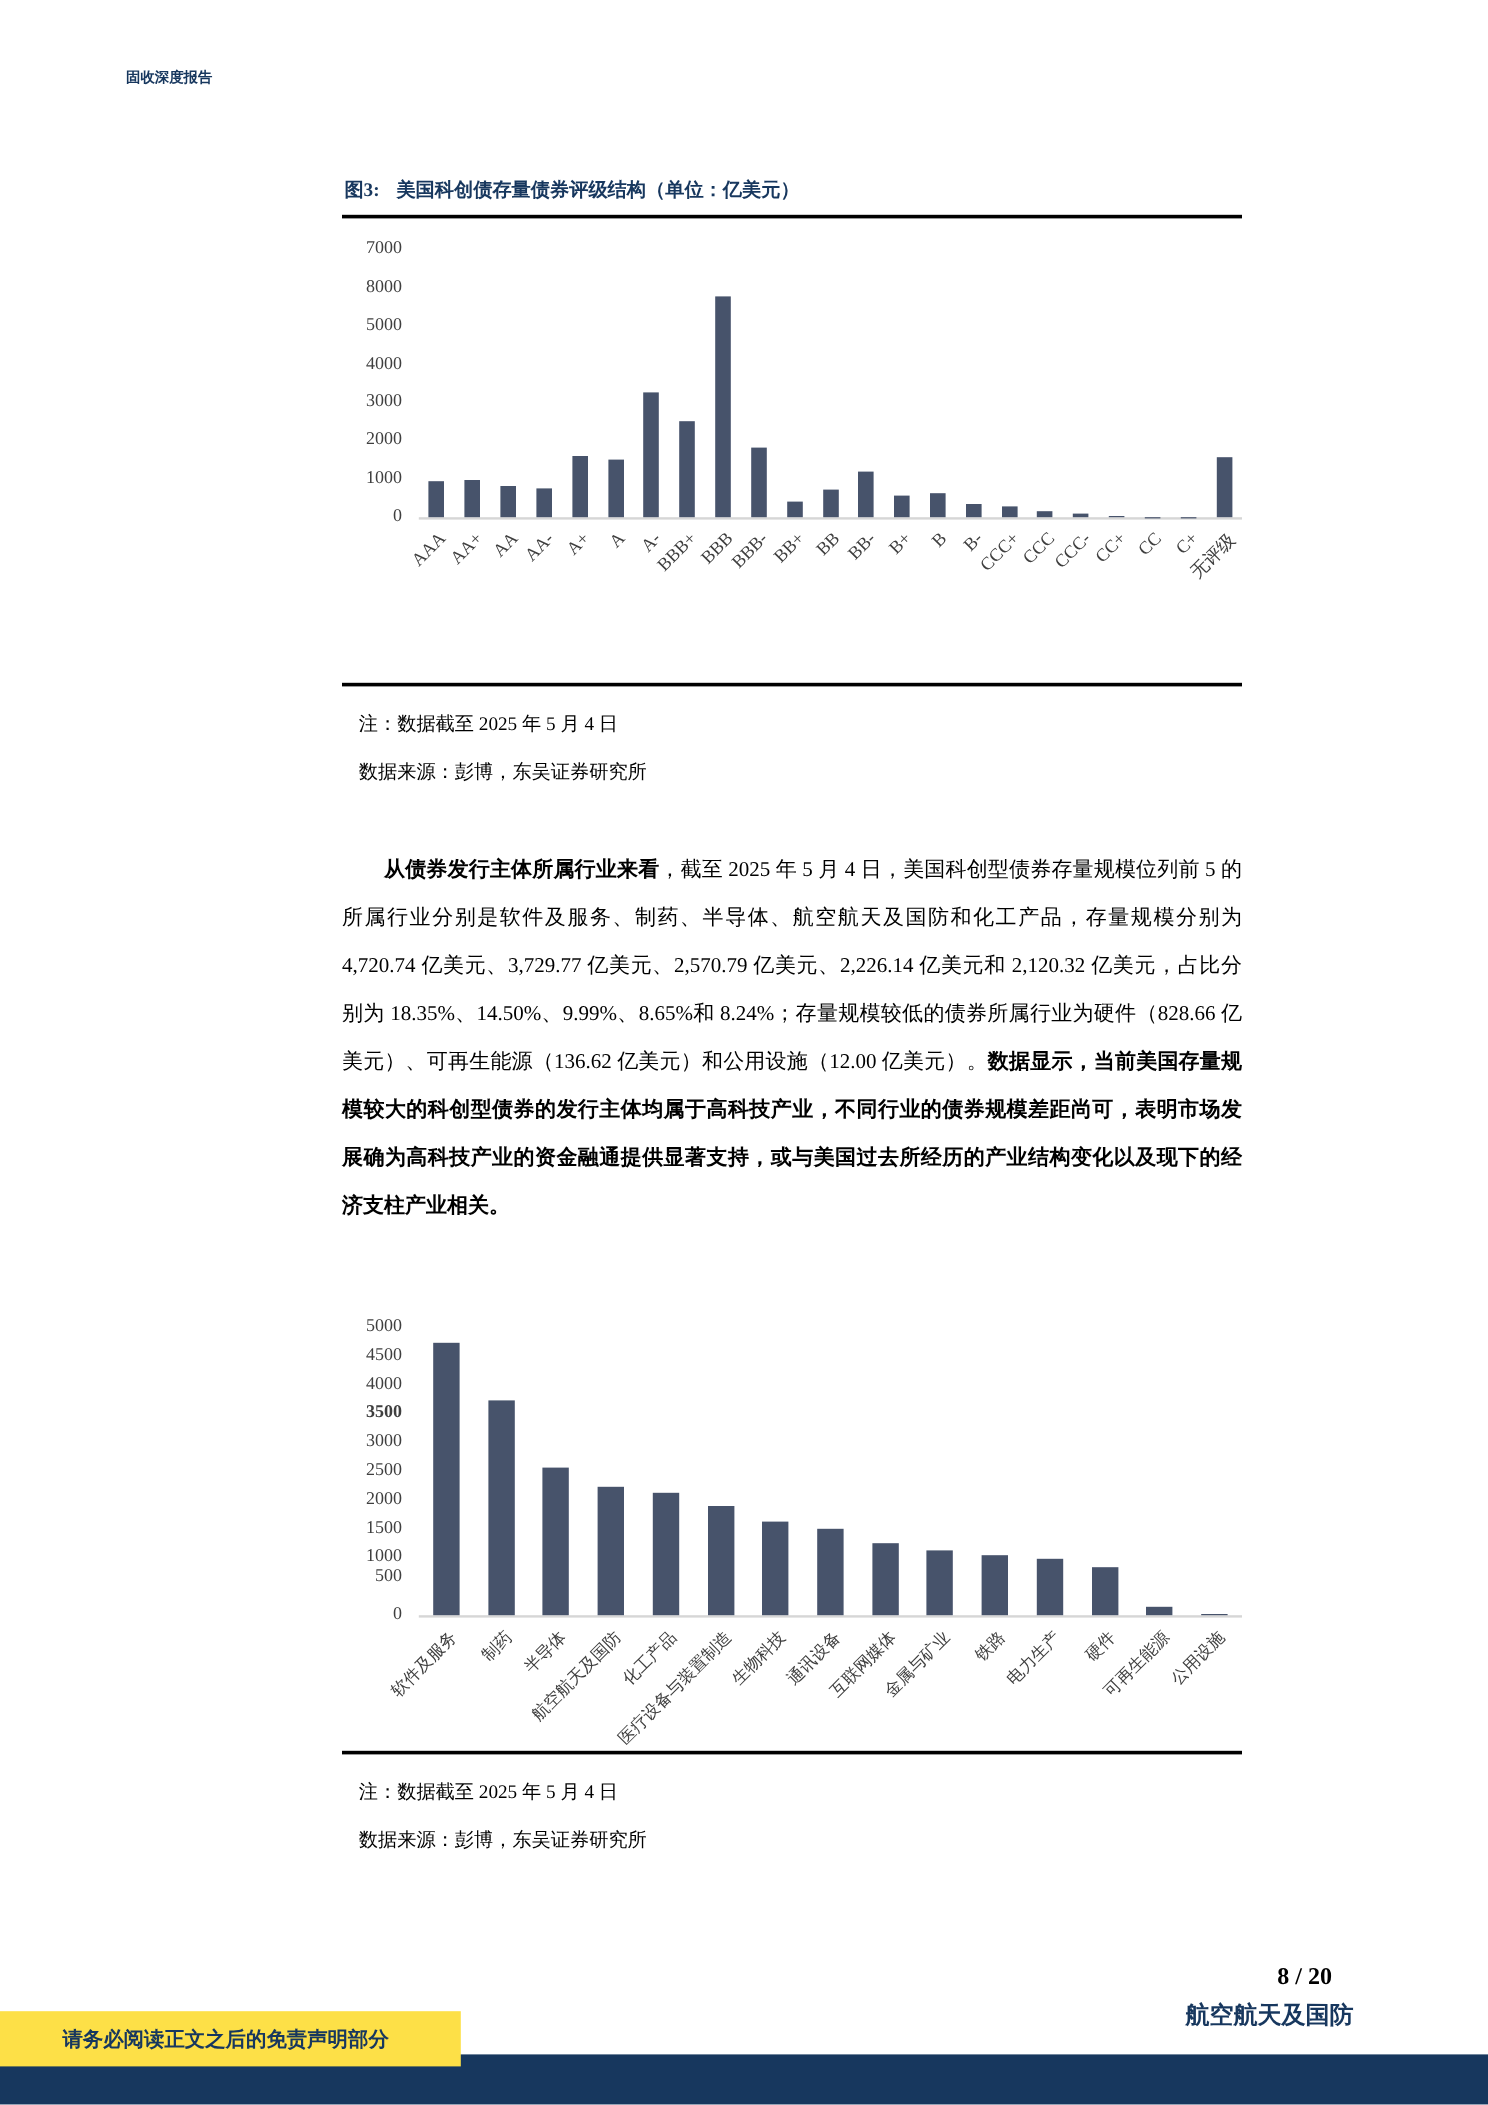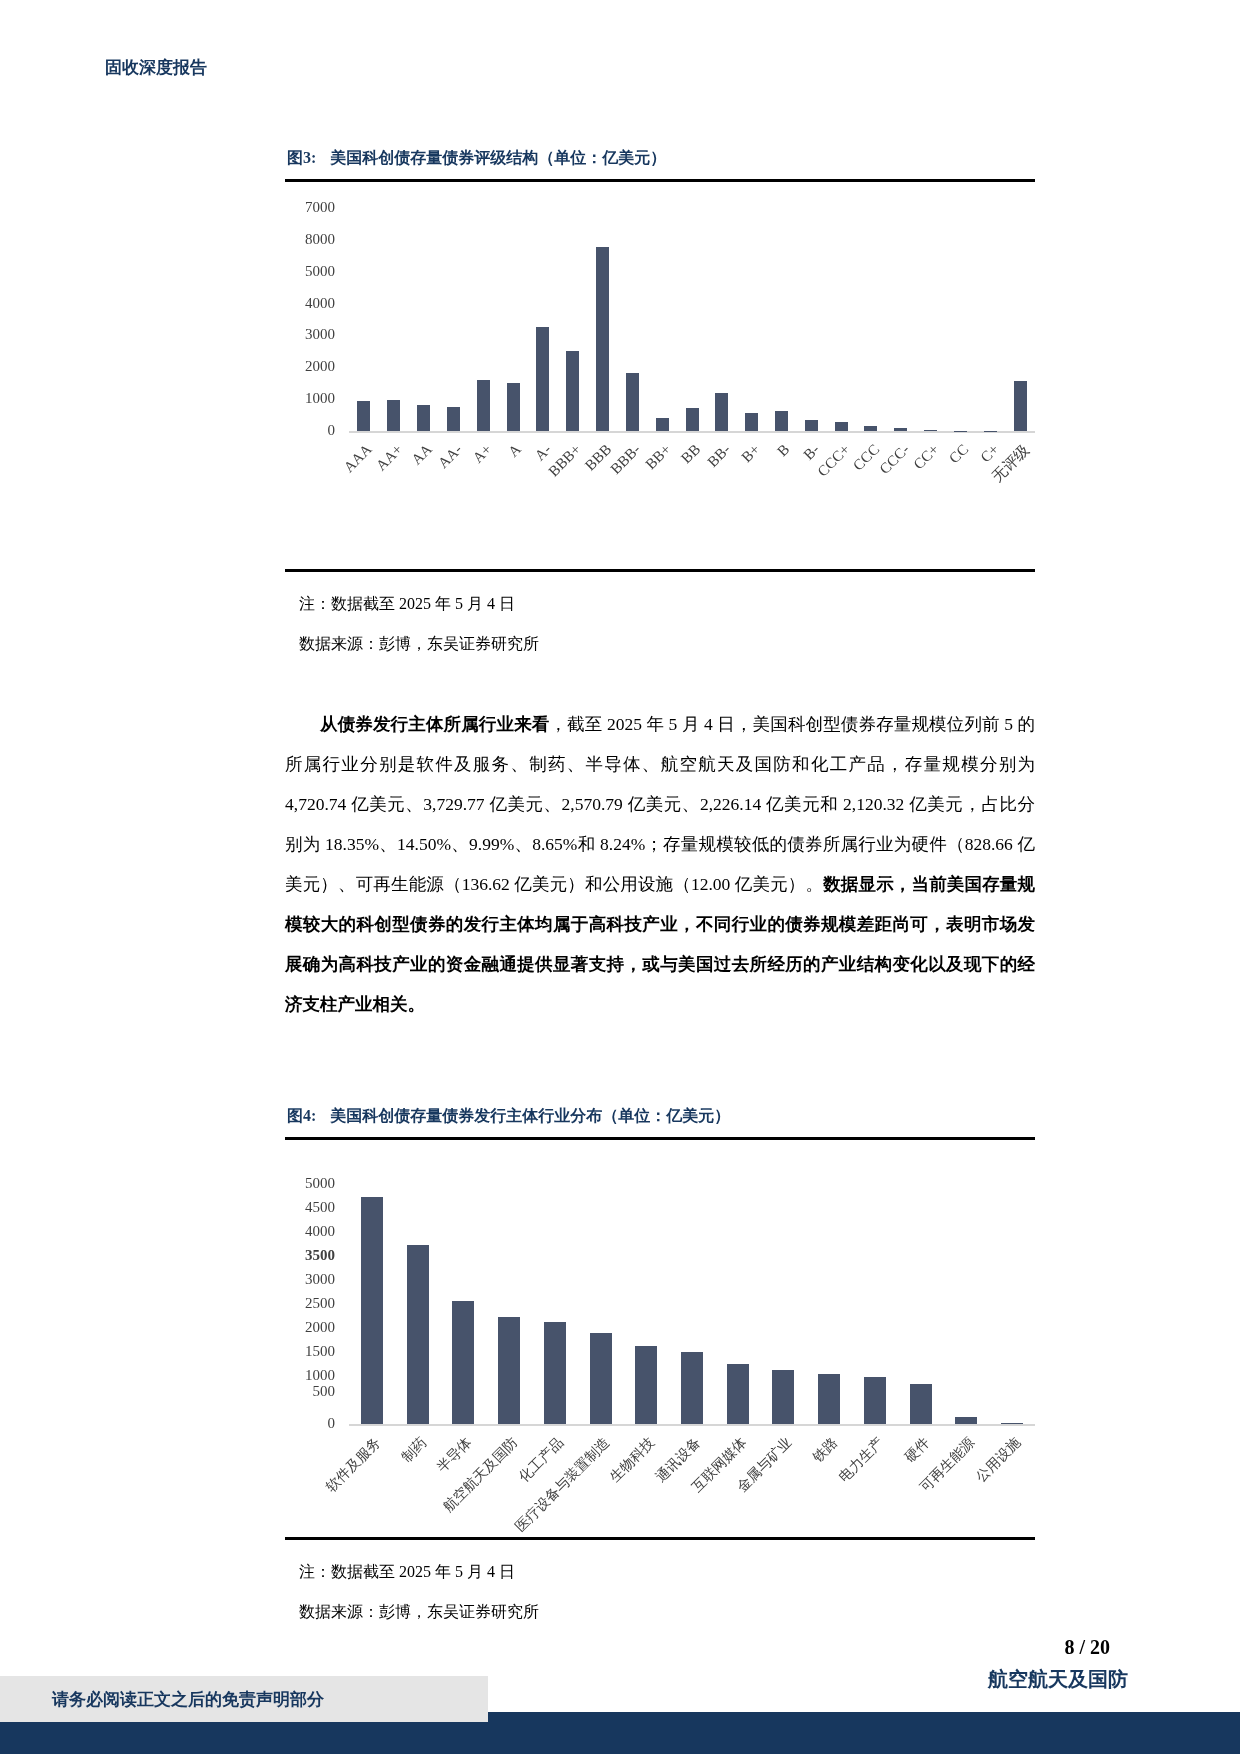--- a/index.html
+++ b/index.html
@@ -1,20 +1,20 @@
 <!DOCTYPE html>
 <html><head>
 <meta charset="utf-8">
 <style>
   html,body{margin:0;padding:0;background:#ffffff;}
   .page{position:relative;width:1240px;height:1754px;background:#fff;overflow:hidden;
         font-family:"Liberation Serif","DejaVu Serif",serif;color:#000;}
 
   
-  .report-type{position:absolute;left:105px;top:56px;font-size:17px;font-weight:bold;color:#17375e;}
+  .report-type{position:absolute;left:105px;top:56px;font-size:12px;font-weight:bold;color:#17375e;}
   .logo{position:absolute;right:18px;top:38px;display:flex;align-items:flex-start;gap:10px;}
   .logo-sq{width:66px;height:66px;flex:none;}
   .brand-col{display:flex;flex-direction:column;align-items:flex-start;}
   .brand-cn{font-size:36px;font-weight:bold;color:#1a3f7a;letter-spacing:5px;line-height:1.2;}
   .brand-en{font-size:12.5px;font-weight:bold;color:#1a3f7a;letter-spacing:1px;margin-top:2px;
             font-family:"Liberation Sans","DejaVu Sans",sans-serif;}
 
   
   .content{position:absolute;left:285px;top:148px;width:750px;}
   .fig-title{font-size:16px;font-weight:bold;color:#17375e;padding:0 0 10px 2px;border-bottom:3px solid #000000;}
@@ -45,21 +45,21 @@
 
   
   .body-text{margin:40px 0 0 0;font-size:17.5px;line-height:40px;text-align:justify;
              text-indent:2em;color:#000;}
   .body-text b{font-weight:bold;}
   .sec-4{margin-top:82px;}
 
   
   .page-num{position:absolute;top:1636px;right:130px;font-size:20px;font-weight:bold;color:#000;}
   .institute{position:absolute;top:1666px;right:112px;font-size:20px;font-weight:bold;color:#17375e;}
-  .disclaimer-box{position:absolute;left:0;top:1676px;width:488px;height:46px;background:#e5e5e5;
+  .disclaimer-box{position:absolute;left:0;top:1676px;width:384px;height:46px;background:#fde047;
                   display:flex;align-items:center;padding-left:52px;box-sizing:border-box;z-index:2;
                   font-size:17px;font-weight:bold;color:#17375e;}
   .bottom-bar{position:absolute;left:0;top:1712px;width:100%;height:42px;background:#17375e;z-index:1;}
 </style>
 </head>
 <body>
 
 <div class="page">
 
   <div class="report-type">固收深度报告</div>
@@ -231,23 +231,20 @@
       <div class="fig-rule rule-3"></div>
       <div class="fig-note">
         <div>注：数据截至 2025 年 5 月 4 日</div>
         <div>数据来源：彭博，东吴证券研究所</div>
       </div>
     </section>
 
     <p class="body-text"><b>从债券发行主体所属行业来看</b><span>，截至 2025 年 5 月 4 日，美国科创型债券存量规模位列前 5 的所属行业分别是软件及服务、制药、半导体、航空航天及国防和化工产品，存量规模分别为 4,720.74 亿美元、3,729.77 亿美元、2,570.79 亿美元、2,226.14 亿美元和 2,120.32 亿美元，占比分别为 18.35%、14.50%、9.99%、8.65%和 8.24%；存量规模较低的债券所属行业为硬件（828.66 亿美元）、可再生能源（136.62 亿美元）和公用设施（12.00 亿美元）。</span><b>数据显示，当前美国存量规模较大的科创型债券的发行主体均属于高科技产业，不同行业的债券规模差距尚可，表明市场发展确为高科技产业的资金融通提供显著支持，或与美国过去所经历的产业结构变化以及现下的经济支柱产业相关。</b></p>
 
     <section class="sec-4">
-      <div class="fig-title">
-        <span class="fig-label">图4:</span><span>美国科创债存量债券发行主体行业分布（单位：亿美元）</span>
-      </div>
       <div class="chart chart-4">
           <div class="yaxis">
             <div class="ytick" style="top: 0px;">5000</div>
             <div class="ytick" style="top: 24px;">4500</div>
             <div class="ytick" style="top: 48px;">4000</div>
             <div class="ytick" style="top: 72px; font-weight: bold;">3500</div>
             <div class="ytick" style="top: 96px;">3000</div>
             <div class="ytick" style="top: 120px;">2500</div>
             <div class="ytick" style="top: 144px;">2000</div>
             <div class="ytick" style="top: 168px;">1500</div>

